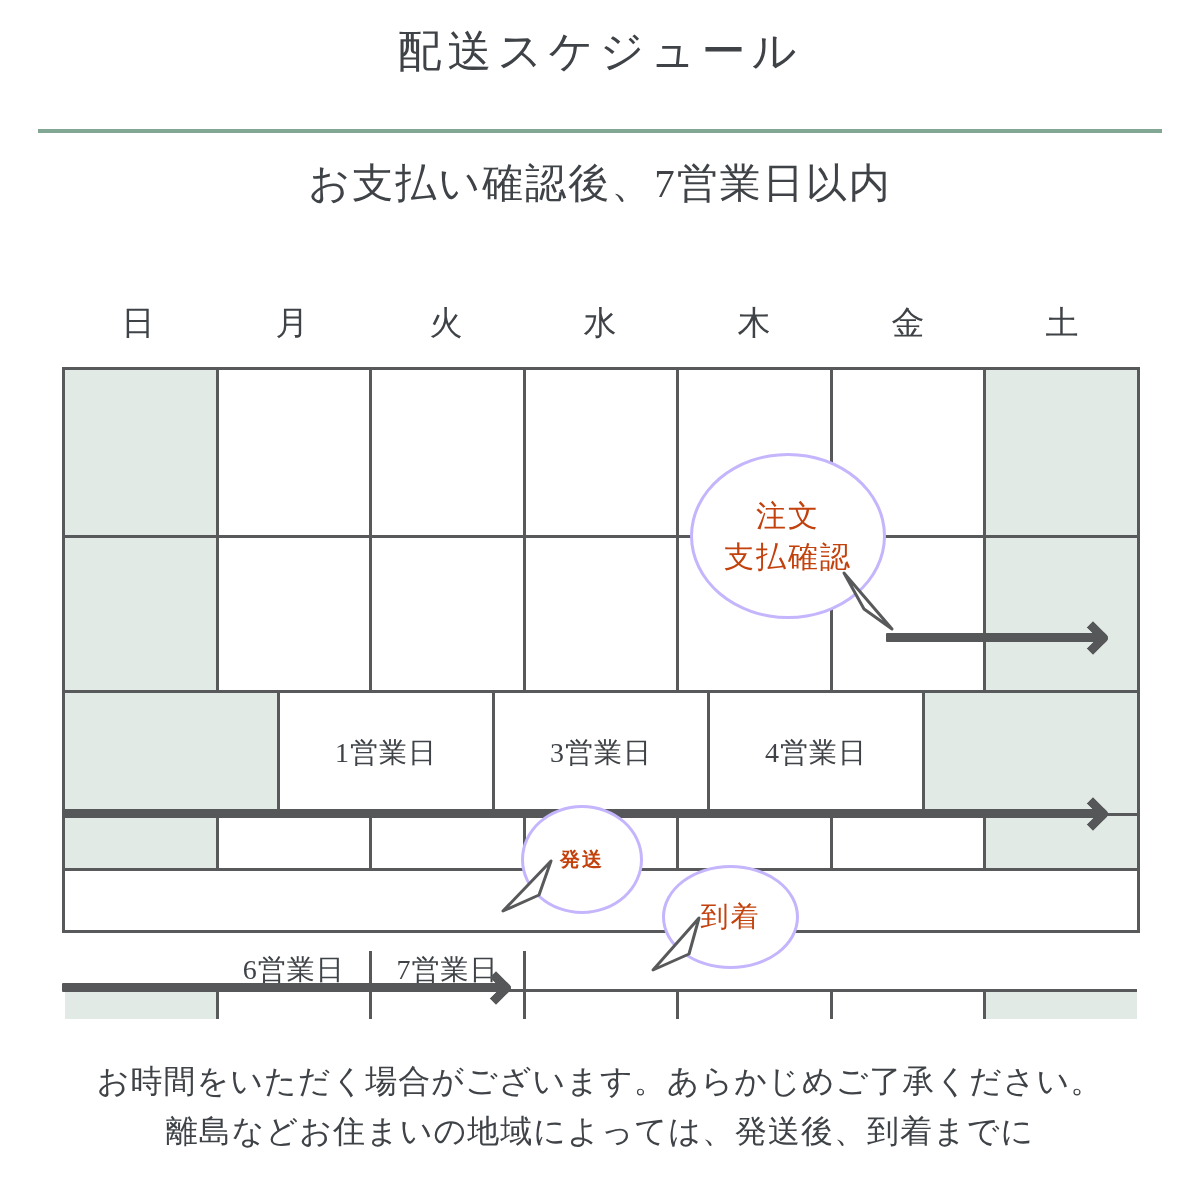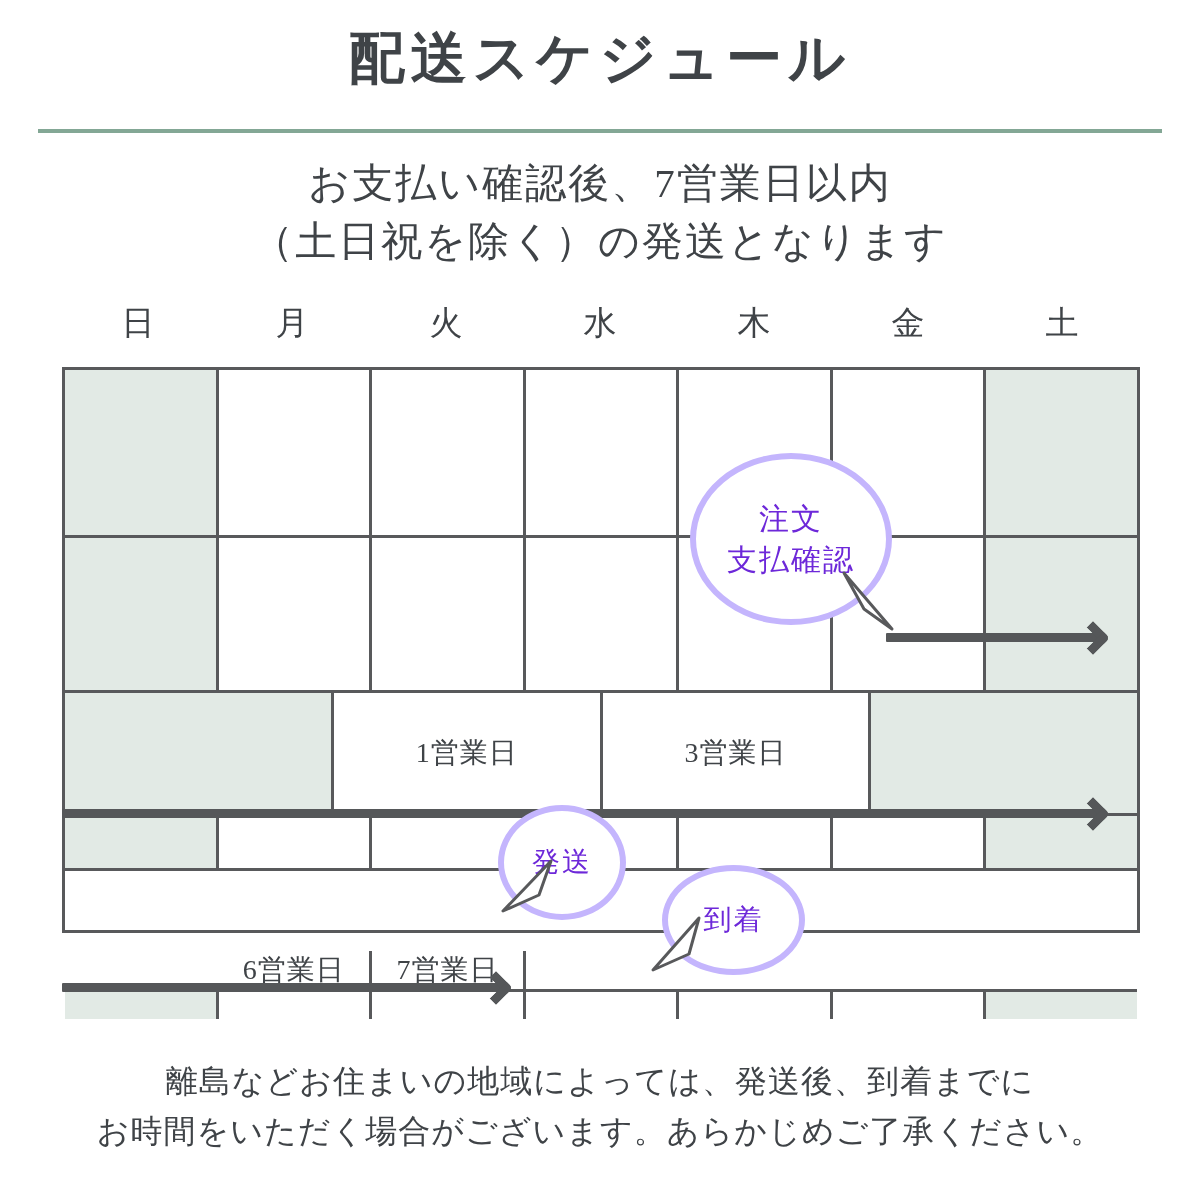--- a/index.html
+++ b/index.html
@@ -17,24 +17,24 @@
     overflow: hidden;
   }
 
   
   #title {
     position: absolute;
     left: 0;
     top: 28px;
     width: 1200px;
     text-align: center;
-    font-size: 56px;
+    font-size: 44px;
     letter-spacing: 6px;
     color: #3f4347;
-    font-weight: 700;
+    font-weight: 400;
     line-height: 1.1;
   }
   #title-rule {
     position: absolute;
     left: 38px;
     top: 129px;
     width: 1124px;
     height: 4px;
     background: #83a795;
   }
@@ -128,27 +128,27 @@
     border-right: 9px solid #555759;
     transform: translateY(-50%) rotate(45deg);
     border-top-right-radius: 5px;
     box-sizing: border-box;
   }
 
   
   .bubble {
     position: absolute;
     background: #ffffff;
-    border: 6px solid #c4b5fd;
+    border: 3px solid #c4b5fd;
     border-radius: 50%;
     display: flex;
     flex-direction: column;
     align-items: center;
     justify-content: center;
-    color: #6d28d9;
+    color: #c2410c;
     z-index: 5;
   }
   .bubble .bline {
     display: block;
     line-height: 1.38;
     white-space: nowrap;
   }
   .bubble-tail {
     position: absolute;
     z-index: 6;
@@ -157,26 +157,27 @@
 
   #bubble-order {
     left: 690px;
     top: 453px;
     width: 190px;
     height: 160px;
     font-size: 30px;
     letter-spacing: 2px;
   }
   #bubble-ship {
-    left: 498px;
+    left: 521px;
     top: 805px;
     width: 116px;
     height: 103px;
-    font-size: 28px;
-    letter-spacing: 2px;
+    font-size: 20px;
+    letter-spacing: 2px;
+    font-weight: bold;
   }
   #bubble-arrive {
     left: 662px;
     top: 865px;
     width: 131px;
     height: 98px;
     font-size: 28px;
     letter-spacing: 2px;
     text-align: right;
   }
@@ -198,21 +199,20 @@
 </head>
 <body>
 
 <div id="page">
 
   <div id="title">配送スケジュール</div>
   <div id="title-rule"></div>
 
   <div id="subtitle">
     <span class="sub-line">お支払い確認後、7営業日以内</span>
-    <span class="sub-line">（土日祝を除く）の発送となります</span>
   </div>
 
   <div id="weekdays">
     <div class="wd">日</div>
     <div class="wd">月</div>
     <div class="wd">火</div>
     <div class="wd">水</div>
     <div class="wd">木</div>
     <div class="wd">金</div>
     <div class="wd">土</div>
@@ -239,20 +239,21 @@
       <div class="cal-cell"></div>
       <div class="cal-cell"></div>
       <div class="cal-cell weekend"></div>
     </div>
     <div class="row-sep" style="top:320px;"></div>
 
     <div class="cal-row" style="top:323px;height:120px;">
       <div class="cal-cell weekend"></div>
       <div class="cal-cell">1営業日</div>
       <div class="cal-cell">3営業日</div>
+      <div class="cal-cell">4営業日</div>
       <div class="cal-cell weekend"></div>
     </div>
     <div class="row-sep" style="top:443px;"></div>
 
     <div class="cal-row" style="top:446px;height:52px;">
       <div class="cal-cell weekend"></div>
       <div class="cal-cell"></div>
       <div class="cal-cell"></div>
       <div class="cal-cell"></div>
       <div class="cal-cell"></div>
@@ -304,17 +305,17 @@
   </svg>
 
   <div class="bubble" id="bubble-arrive">
     <span class="bline">到着</span>
   </div>
   <svg class="bubble-tail" style="left:645px; top:910px;" width="80" height="75" viewBox="0 0 80 75">
     <path d="M 54 8 L 8 60 L 44 44 Z" fill="#ffffff" stroke="#58595b" stroke-width="3" stroke-linejoin="round"></path>
   </svg>
 
   <div id="footer">
+    <span class="foot-line">お時間をいただく場合がございます。あらかじめご了承ください。</span>
     <span class="foot-line">離島などお住まいの地域によっては、発送後、到着までに</span>
-    <span class="foot-line">お時間をいただく場合がございます。あらかじめご了承ください。</span>
   </div>
 
 </div>
 
 </body></html>

